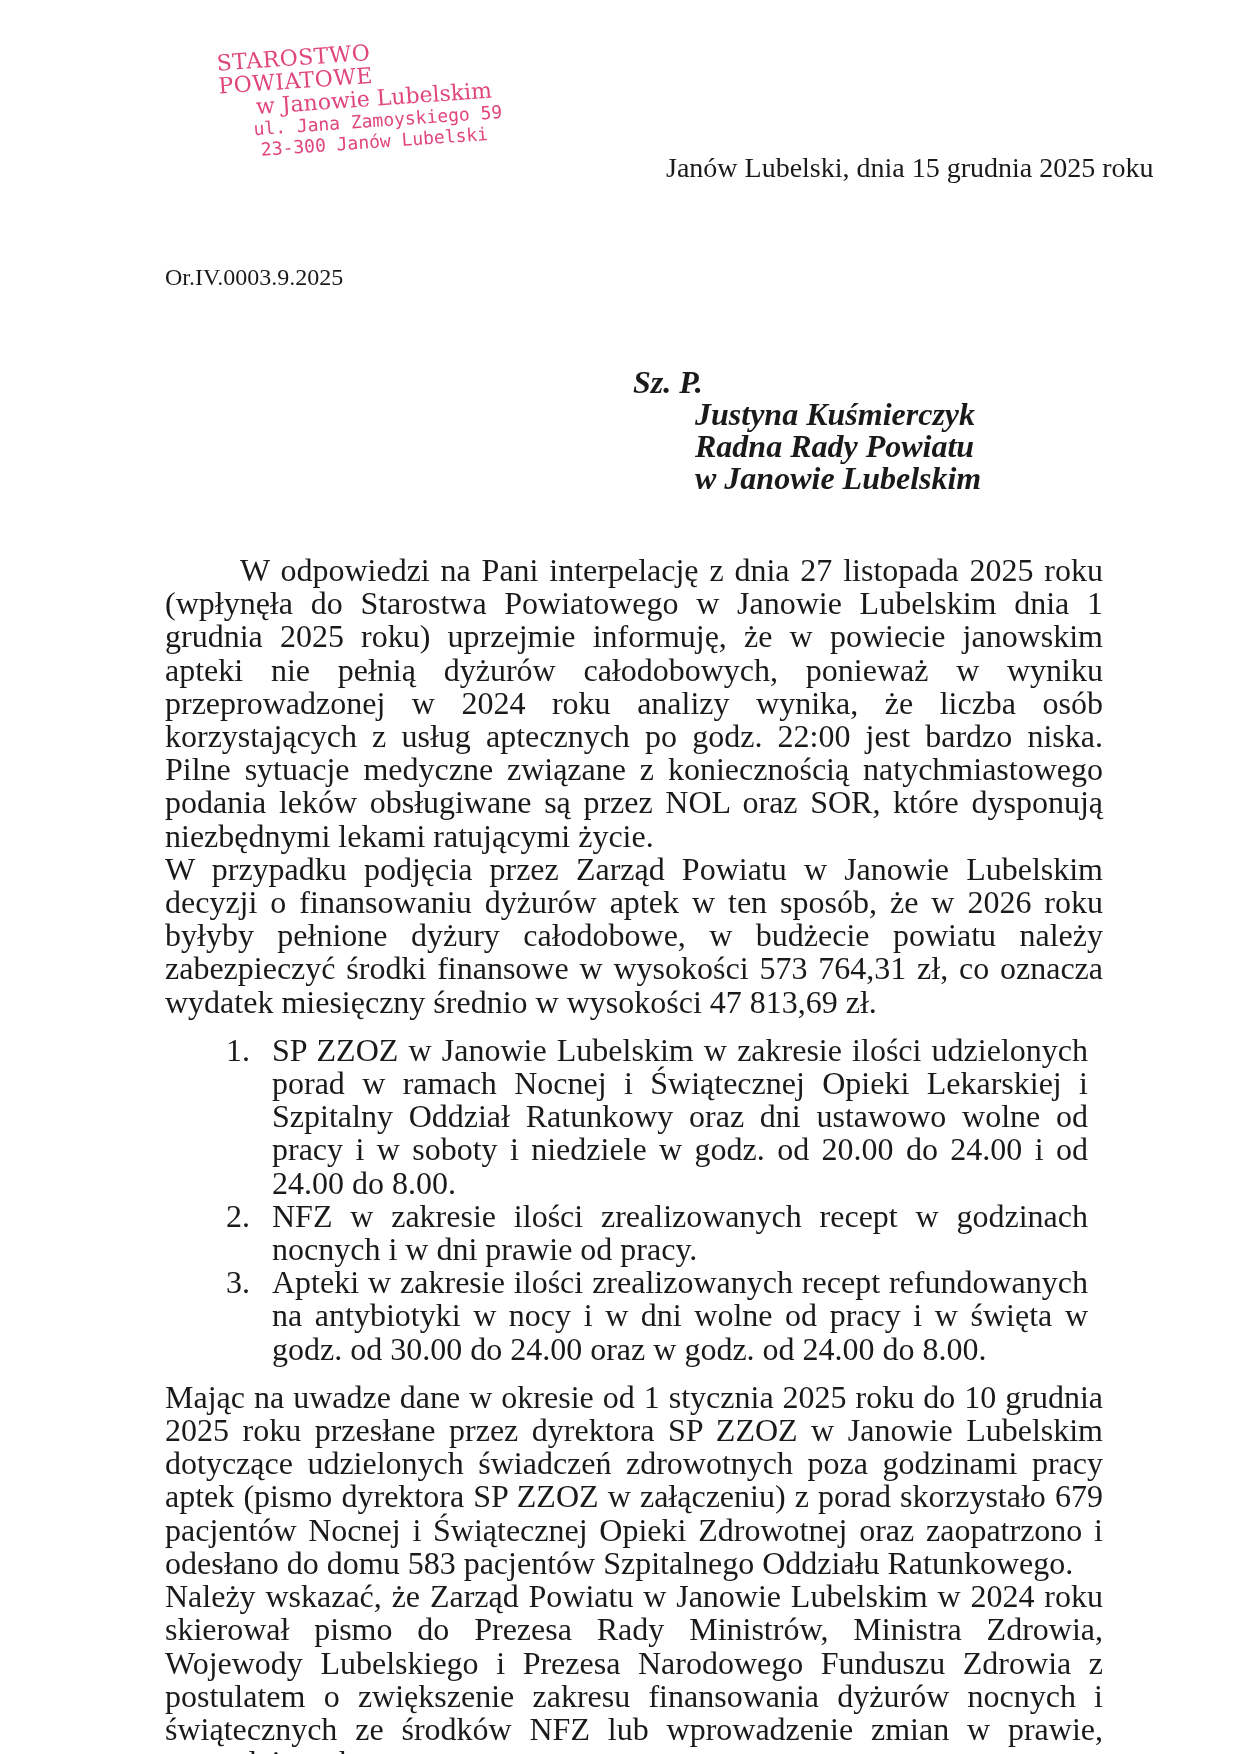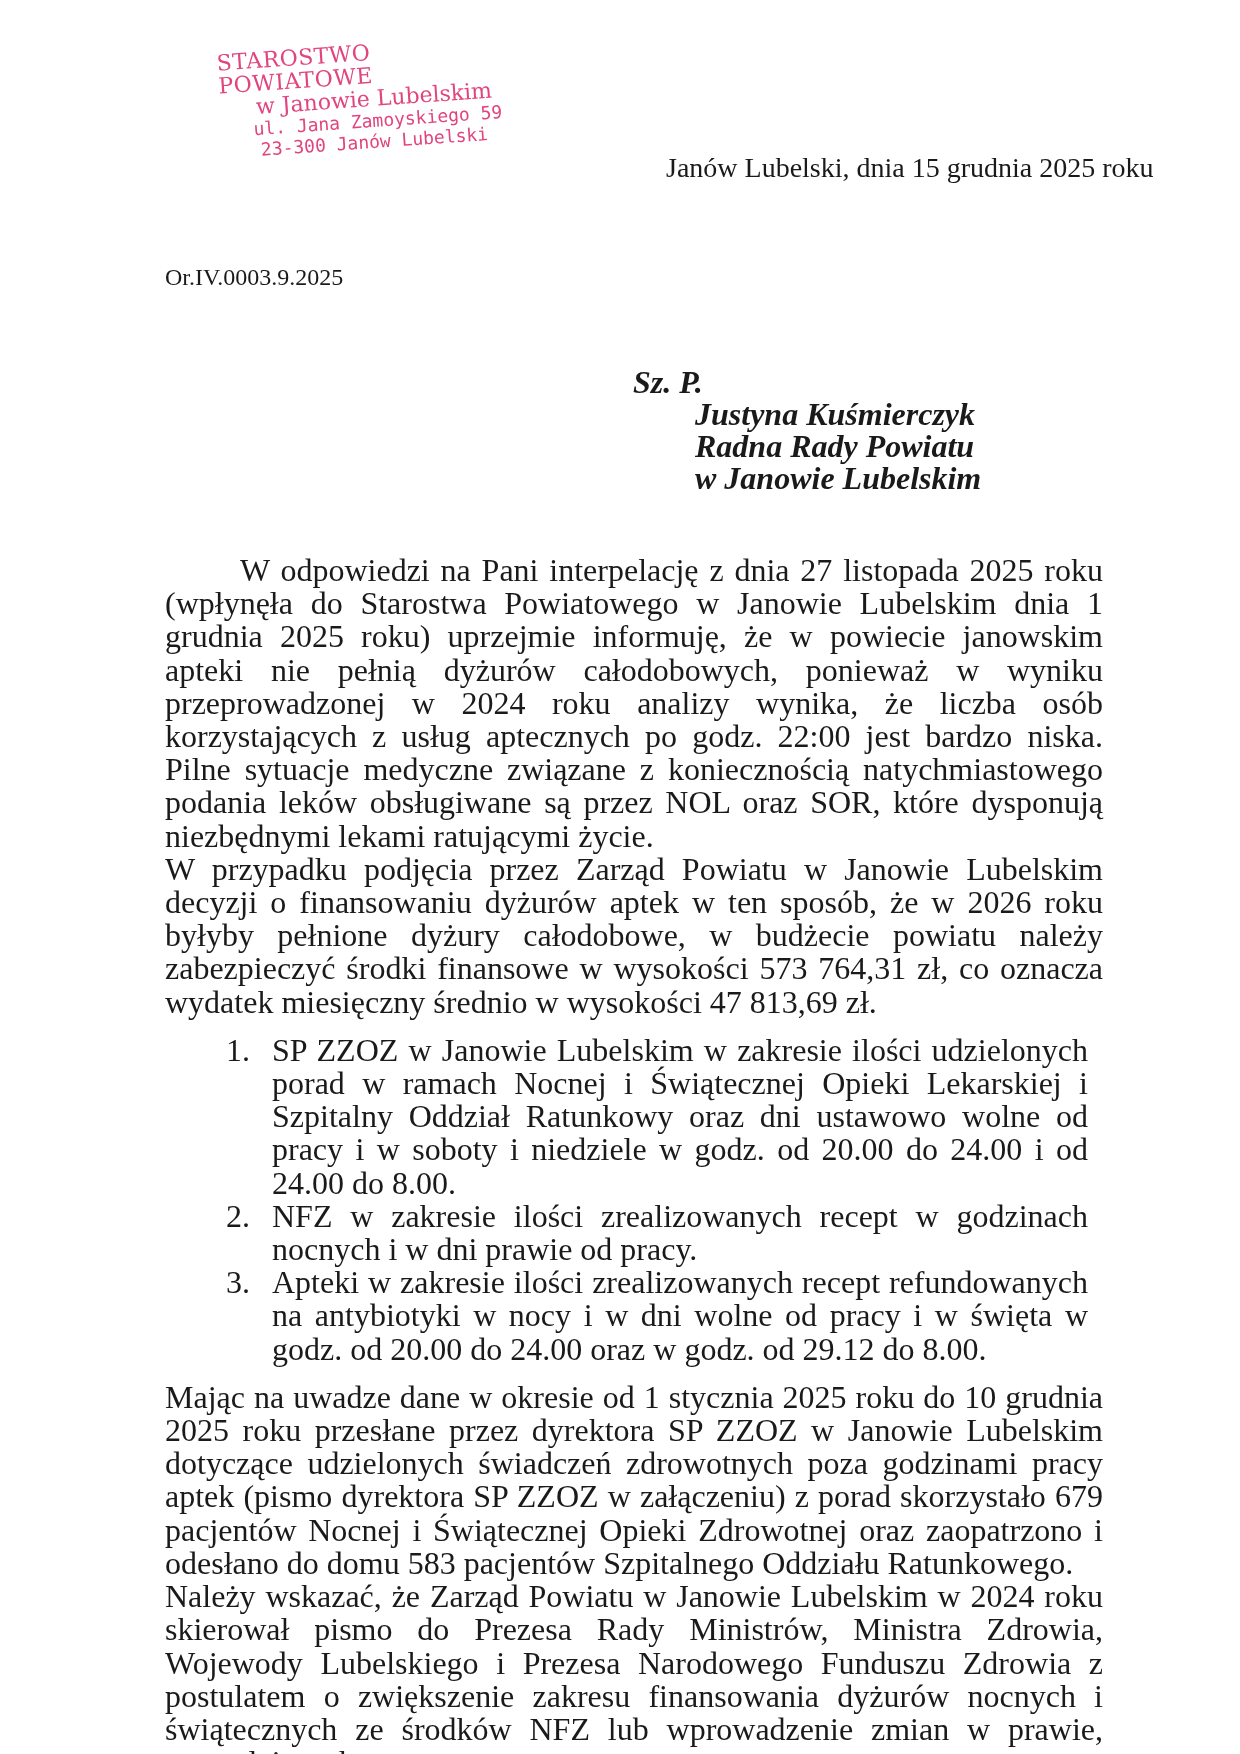--- a/index.html
+++ b/index.html
@@ -40,17 +40,17 @@
   <div class="indent">Radna Rady Powiatu</div>
   <div class="indent">w Janowie Lubelskim</div>
 </div>
 
 <div class="body-text">
   <p class="first">W odpowiedzi na Pani interpelację z dnia 27 listopada 2025 roku (wpłynęła do Starostwa Powiatowego w Janowie Lubelskim dnia 1 grudnia 2025 roku) uprzejmie informuję, że w powiecie janowskim apteki nie pełnią dyżurów całodobowych, ponieważ w wyniku przeprowadzonej w 2024 roku analizy wynika, że liczba osób korzystających z usług aptecznych po godz. 22:00 jest bardzo niska. Pilne sytuacje medyczne związane z koniecznością natychmiastowego podania leków obsługiwane są przez NOL oraz SOR, które dysponują niezbędnymi lekami ratującymi życie.</p>
   <p>W przypadku podjęcia przez Zarząd Powiatu w Janowie Lubelskim decyzji o finansowaniu dyżurów aptek w ten sposób, że w 2026 roku byłyby pełnione dyżury całodobowe, w budżecie powiatu należy zabezpieczyć środki finansowe w wysokości 573 764,31 zł, co oznacza wydatek miesięczny średnio w wysokości 47 813,69 zł.</p>
   <ol>
     <li>SP ZZOZ w Janowie Lubelskim w zakresie ilości udzielonych porad w ramach Nocnej i Świątecznej Opieki Lekarskiej i Szpitalny Oddział Ratunkowy oraz dni ustawowo wolne od pracy i w soboty i niedziele w godz. od 20.00 do 24.00 i od 24.00 do 8.00.</li>
     <li>NFZ w zakresie ilości zrealizowanych recept w godzinach nocnych i w dni prawie od pracy.</li>
-    <li>Apteki w zakresie ilości zrealizowanych recept refundowanych na antybiotyki w nocy i w dni wolne od pracy i w święta w godz. od 20.00 do 24.00 oraz w godz. od 29.12 do 8.00.</li>
+    <li>Apteki w zakresie ilości zrealizowanych recept refundowanych na antybiotyki w nocy i w dni wolne od pracy i w święta w godz. od 30.00 do 24.00 oraz w godz. od 24.00 do 8.00.</li>
   </ol>
   <p>Mając na uwadze dane w okresie od 1 stycznia 2025 roku do 10 grudnia 2025 roku przesłane przez dyrektora SP ZZOZ w Janowie Lubelskim dotyczące udzielonych świadczeń zdrowotnych poza godzinami pracy aptek (pismo dyrektora SP ZZOZ w załączeniu) z porad skorzystało 679 pacjentów Nocnej i Świątecznej Opieki Zdrowotnej oraz zaopatrzono i odesłano do domu 583 pacjentów Szpitalnego Oddziału Ratunkowego.</p>
   <p>Należy wskazać, że Zarząd Powiatu w Janowie Lubelskim w 2024 roku skierował pismo do Prezesa Rady Ministrów, Ministra Zdrowia, Wojewody Lubelskiego i Prezesa Narodowego Funduszu Zdrowia z postulatem o zwiększenie zakresu finansowania dyżurów nocnych i świątecznych ze środków NFZ lub wprowadzenie zmian w prawie, pozwalających na</p>
 </div>
 
 </body></html>

